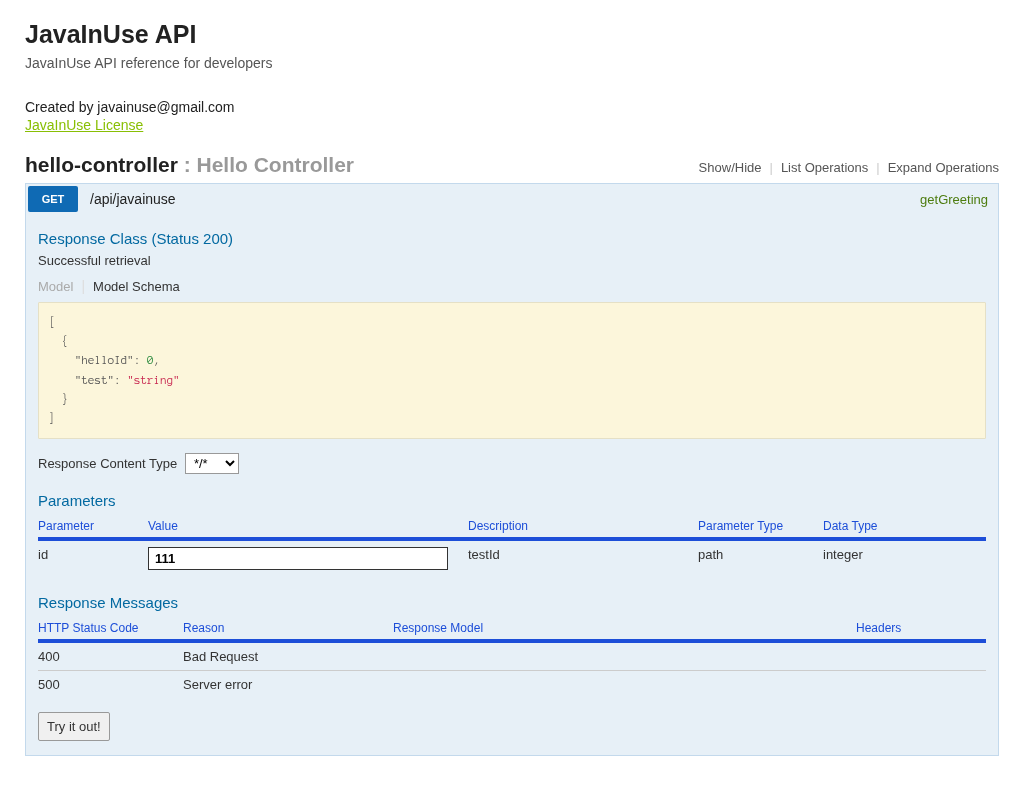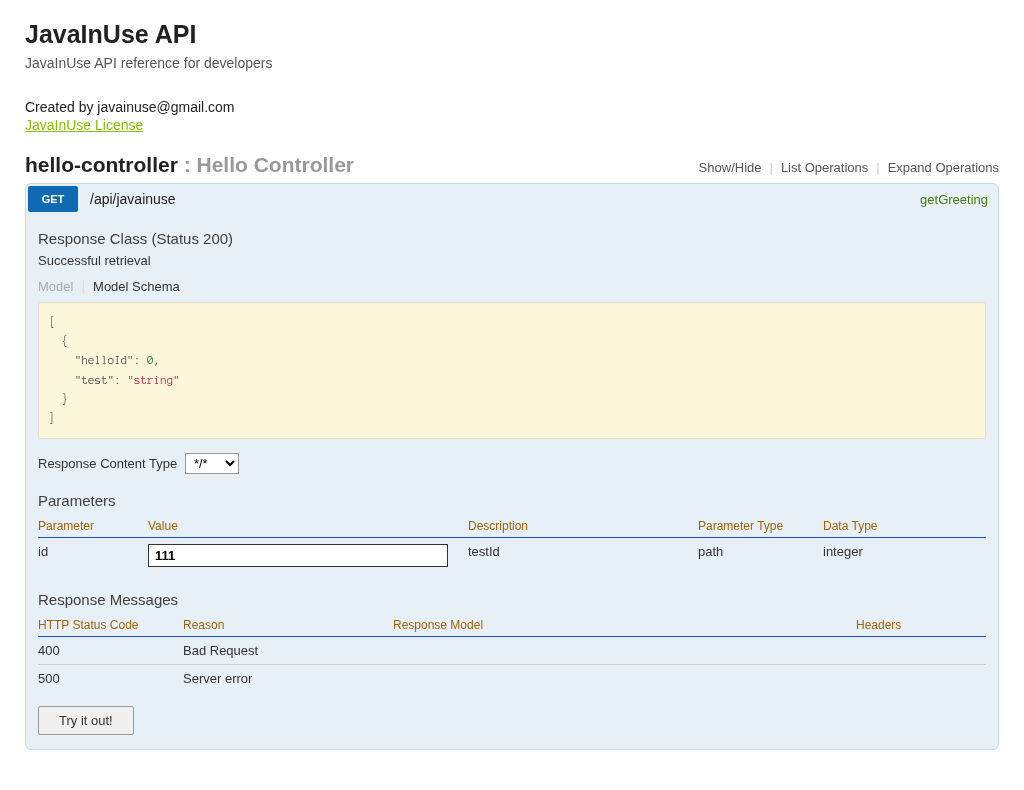--- a/index.html
+++ b/index.html
@@ -7,54 +7,54 @@
     .api-title { font-size: 25px; font-weight: bold; color: #222; }
     .api-desc { font-size: 14px; color: #555; margin-top: 6px; }
     .created-by { font-size: 14px; color: #222; margin-top: 28px; }
     .license-link { color: #89bf04; text-decoration: underline; font-size: 14px; display: inline-block; margin-top: 2px; cursor: pointer; }
     .controller-row { display: flex; align-items: baseline; justify-content: space-between; margin-top: 18px; padding: 2px 0; }
     .controller-name { font-size: 21px; font-weight: bold; color: #222; }
     .controller-suffix { color: #999; font-size: 21px; font-weight: bold; }
     .ops-links { font-size: 13px; color: #666; }
     .ops-links a { color: #555; text-decoration: none; cursor: pointer; }
     .ops-links .sep { color: #ccc; padding: 0 8px; }
-    .endpoint { border: 1px solid #c3d9ec; background: #e7f0f7; border-radius: 6px; margin-top: 4px; }
+    .endpoint { border: 1px solid #c3d9ec; background: #e7f0f7; border-radius: 0; margin-top: 4px; }
     .endpoint-heading { display: flex; align-items: center; padding: 0; cursor: pointer; }
     .method-badge { background: #0f6ab4; color: #fff; font-size: 11px; font-weight: bold; text-align: center; padding: 7px 0; width: 50px; margin: 2px; border-radius: 2px; }
     .path { font-size: 14px; color: #222; font-weight: normal; padding-left: 10px; flex: 1; }
     .op-nick { color: #4d7c0f; font-size: 13px; padding-right: 10px; }
     .endpoint-body { padding: 10px 12px 14px 12px; }
-    .section-title { color: #404040; font-size: 15px; margin: 18px 0 6px 0; font-weight: normal; }
+    .section-title { color: #0369a1; font-size: 15px; margin: 18px 0 6px 0; font-weight: normal; }
     .section-title.first { margin-top: 6px; }
     .op-desc { font-size: 13px; color: #333; margin-bottom: 10px; }
     .tabs { margin-top: 6px; border-bottom: 0; }
     .tabs a { font-size: 13px; padding-right: 8px; text-decoration: none; cursor: pointer; }
     .tabs a.inactive { color: #aaa; }
     .tabs a.active { color: #333; }
     .tabs .div { color: #ddd; padding-right: 8px; }
     .schema-box { background: #fcf6db; border: 1px solid #e5e0c6; padding: 10px; font-family: "Anonymous Pro", Menlo, Consolas, monospace; font-size: 12px; color: #555; margin-top: 8px; border-radius: 1px; line-height: 1.6; white-space: pre; }
     .schema-box .key { color: #555; }
     .schema-box .num { color: #2b8a3e; }
     .schema-box .str { color: #c7254e; }
     .rct-row { margin-top: 14px; font-size: 13px; }
     .rct-row select { font-size: 13px; margin-left: 4px; padding: 1px 14px 1px 4px; border: 1px solid #999; background: #fff; }
     table.fullwidth { width: 100%; border-collapse: collapse; margin-top: 2px; }
-    table.fullwidth th { text-align: left; font-weight: normal; font-size: 12px; color: #a16207; border-bottom: 1px solid #1d4ed8; padding: 4px 0; }
+    table.fullwidth th { text-align: left; font-weight: normal; font-size: 12px; color: #1d4ed8; border-bottom: 4px solid #1d4ed8; padding: 4px 0; }
     table.fullwidth td { border-top: 1px solid #ccc; padding: 6px 0; font-size: 13px; vertical-align: top; }
     table.fullwidth td.bold { font-weight: normal; }
     table.params td input[type=text] { width: 300px; font-size: 13px; padding: 3px 6px; border: 1px solid #333; font-weight: bold; font-family: inherit; }
     .w-param { width: 110px; }
     .w-value { width: 320px; }
     .w-desc { width: 230px; }
     .w-ptype { width: 125px; margin-top: 16px; }
     .w-status { width: 145px; }
     .w-reason { width: 210px; }
     .w-model { width: auto; }
     .w-headers { width: 130px; text-align: right; }
-    .try-btn { margin-top: 14px; padding: 6px 20px; font-size: 13px; background: #f0f0f0; border: 1px solid #999; border-radius: 2px; cursor: pointer; font-family: inherit; color: #333; }
+    .try-btn { margin-top: 14px; padding: 6px 8px; font-size: 13px; background: #f0f0f0; border: 1px solid #999; border-radius: 2px; cursor: pointer; font-family: inherit; color: #333; }
   </style>
 </head>
 <body>
 
 
 
 <h1 class="api-title">JavaInUse API</h1>
 <div class="api-desc">JavaInUse API reference for developers</div>
 <div class="created-by">Created by javainuse@gmail.com</div>
 <a class="license-link">JavaInUse License</a>

